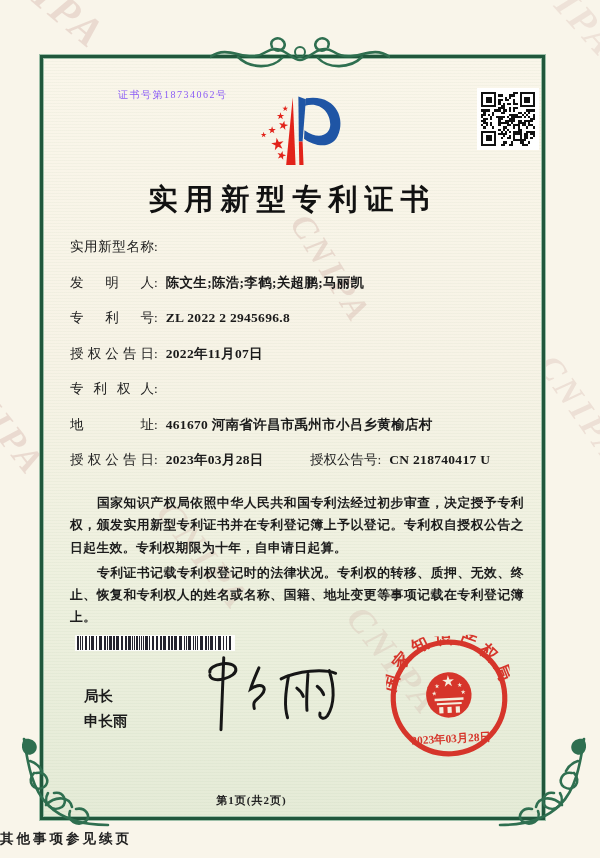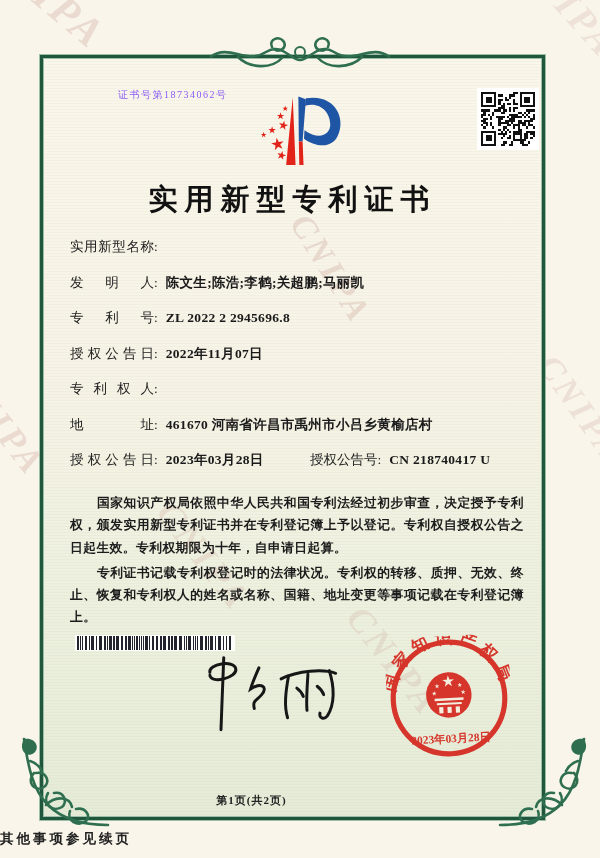--- a/index.html
+++ b/index.html
@@ -468,20 +468,24 @@
       <rect x="130" y="1" width="2" height="14" fill="#23232d"></rect>
       <rect x="133" y="1" width="1" height="14" fill="#23232d"></rect>
       <rect x="135" y="1" width="3" height="14" fill="#23232d"></rect>
       <rect x="140" y="1" width="1" height="14" fill="#23232d"></rect>
       <rect x="143" y="1" width="3" height="14" fill="#23232d"></rect>
       <rect x="148" y="1" width="1" height="14" fill="#23232d"></rect>
       <rect x="151" y="1" width="1" height="14" fill="#23232d"></rect>
       <rect x="154" y="1" width="2" height="14" fill="#23232d"></rect>
     </svg>
 
+  <div class="signer">
+    <div>局长</div>
+    <div>申长雨</div>
+  </div>
 
   <svg class="signature" viewBox="0 0 160 95">
     <path d="M30,6 C29,30 28,58 27,84"></path>
     <path d="M15,22 C13,13 41,8 43,18 C45,28 16,35 15,25"></path>
     <path d="M68,17 C64,26 61,33 59,40 C71,32 78,38 71,46 C65,53 61,52 63,61"></path>
     <path d="M92,29 C110,20 138,18 151,23"></path>
     <path d="M100,26 C97,43 95,58 99,71"></path>
     <path d="M144,20 C150,38 150,57 142,69 C138,74 133,71 134,66"></path>
     <path d="M121,24 C120,40 119,53 120,63"></path>
     <path d="M109,39 C113,42 115,45 116,48"></path>

